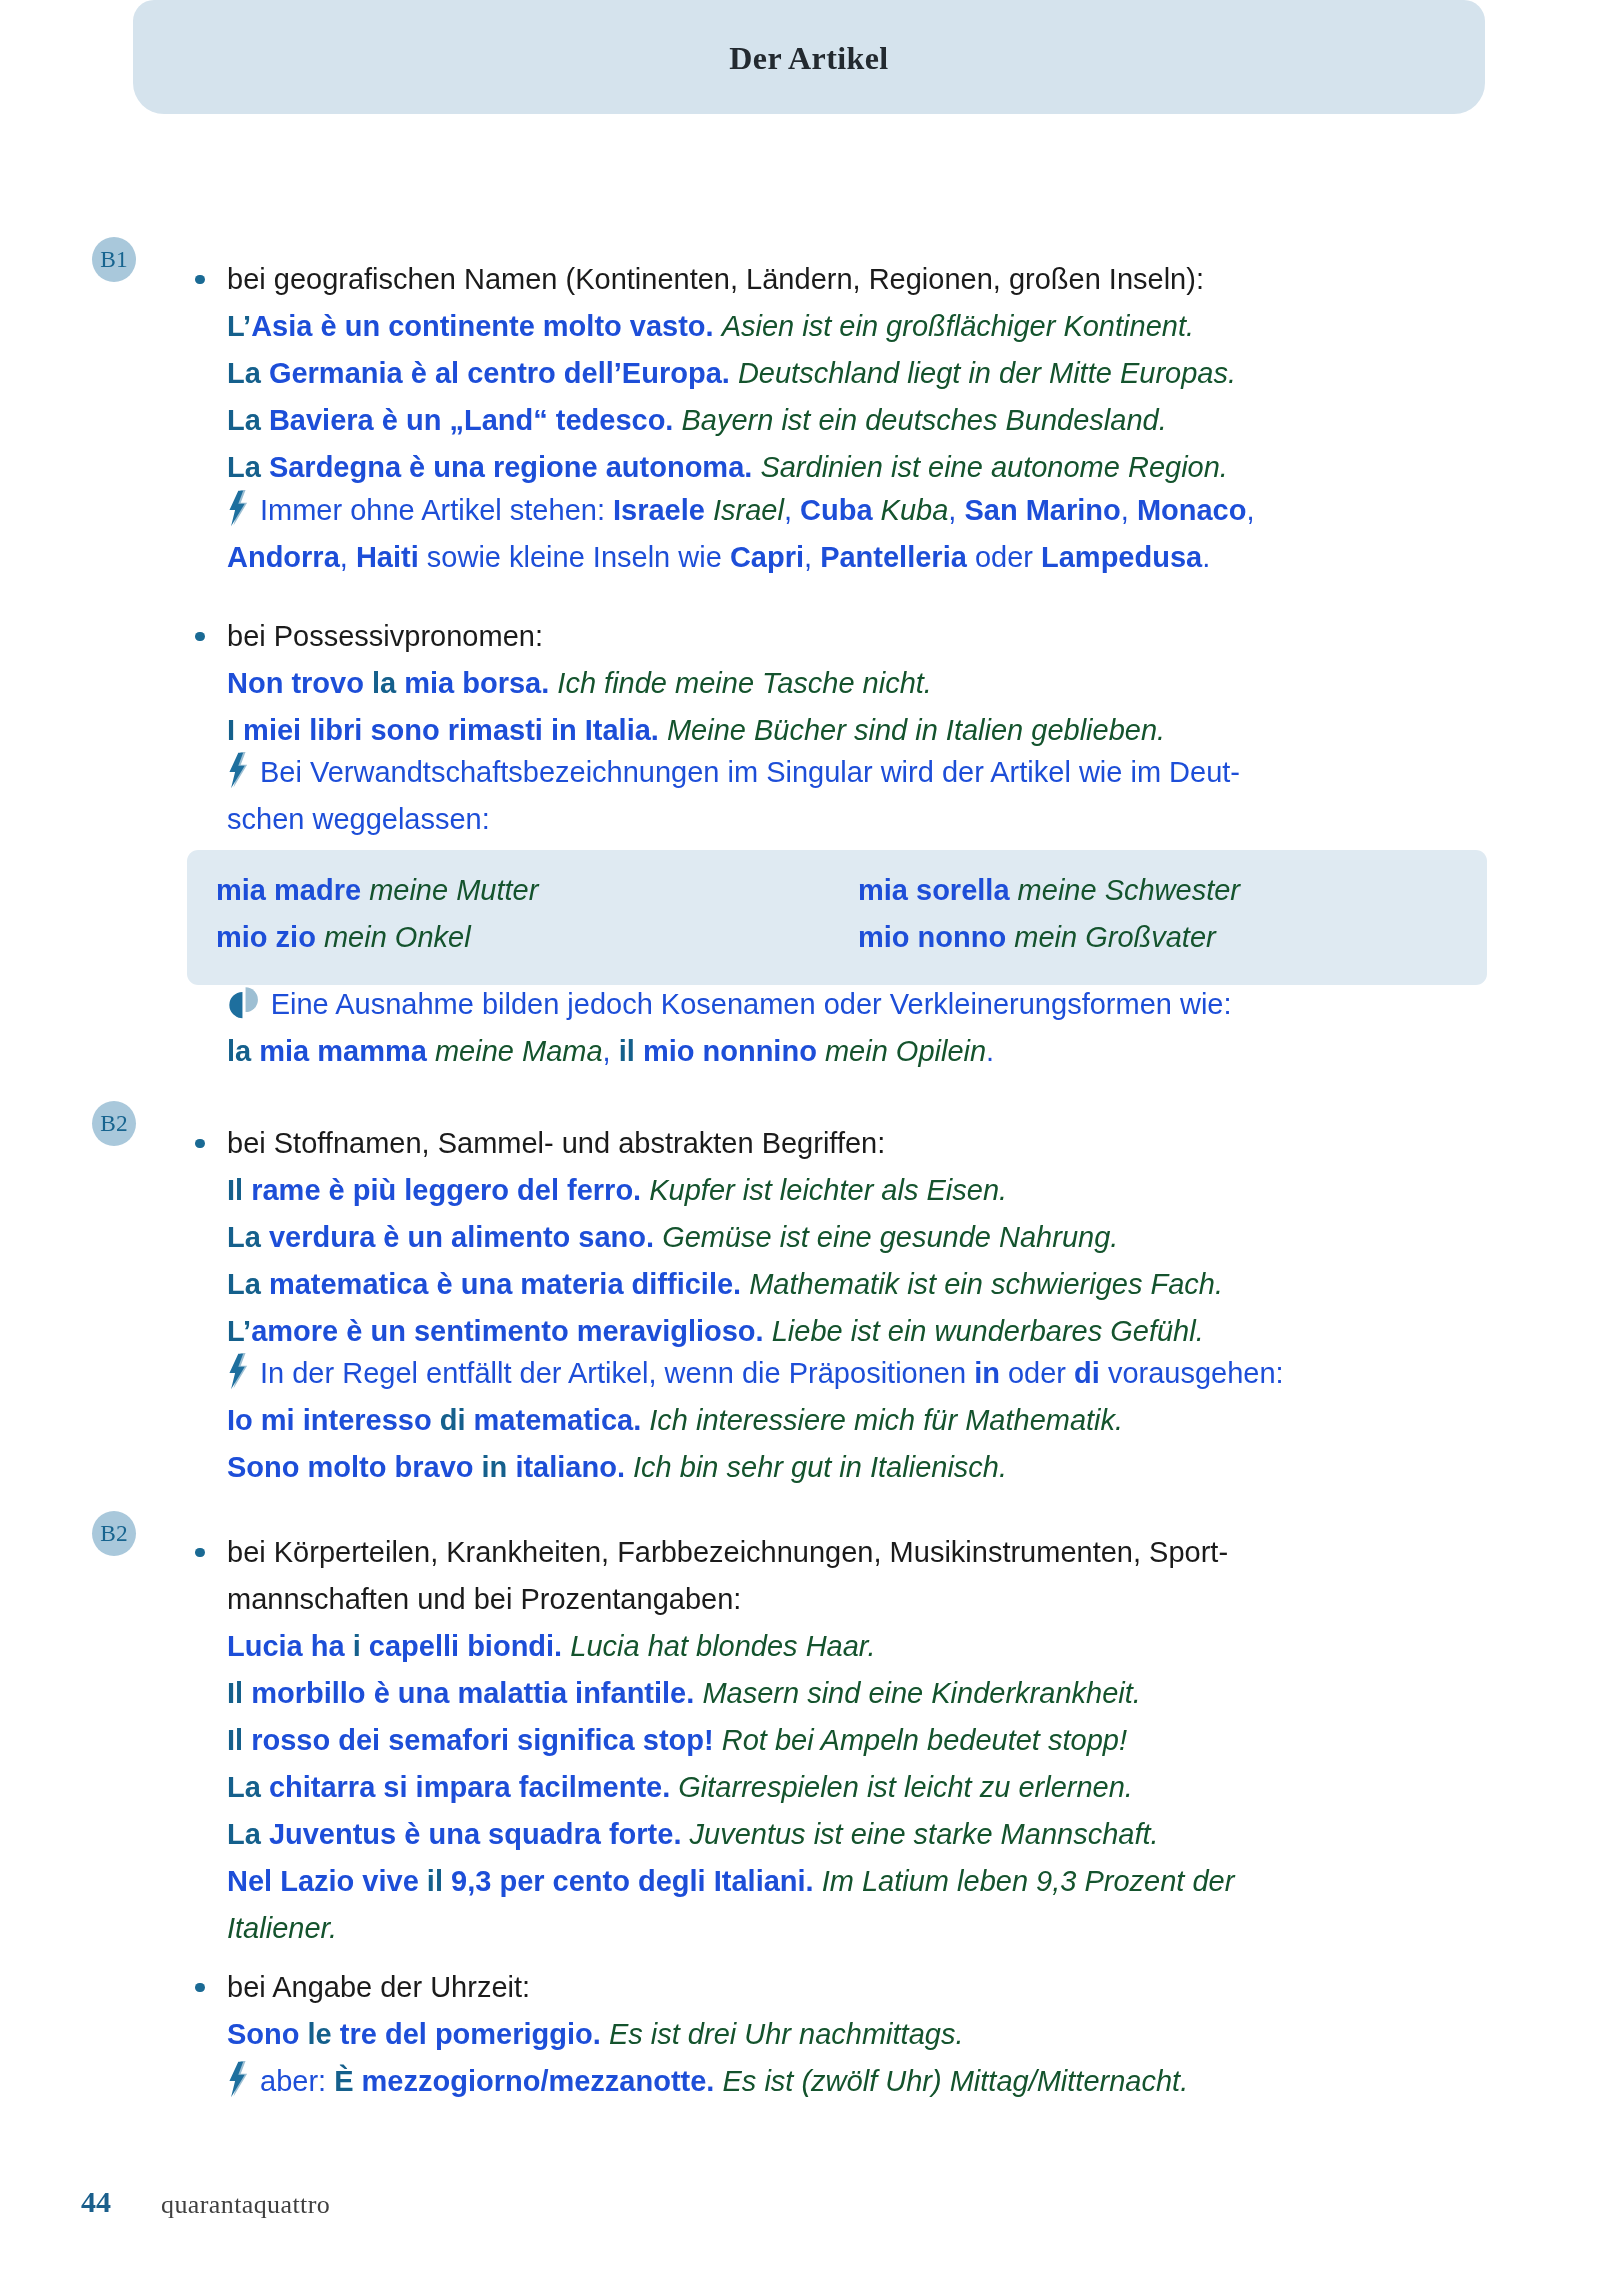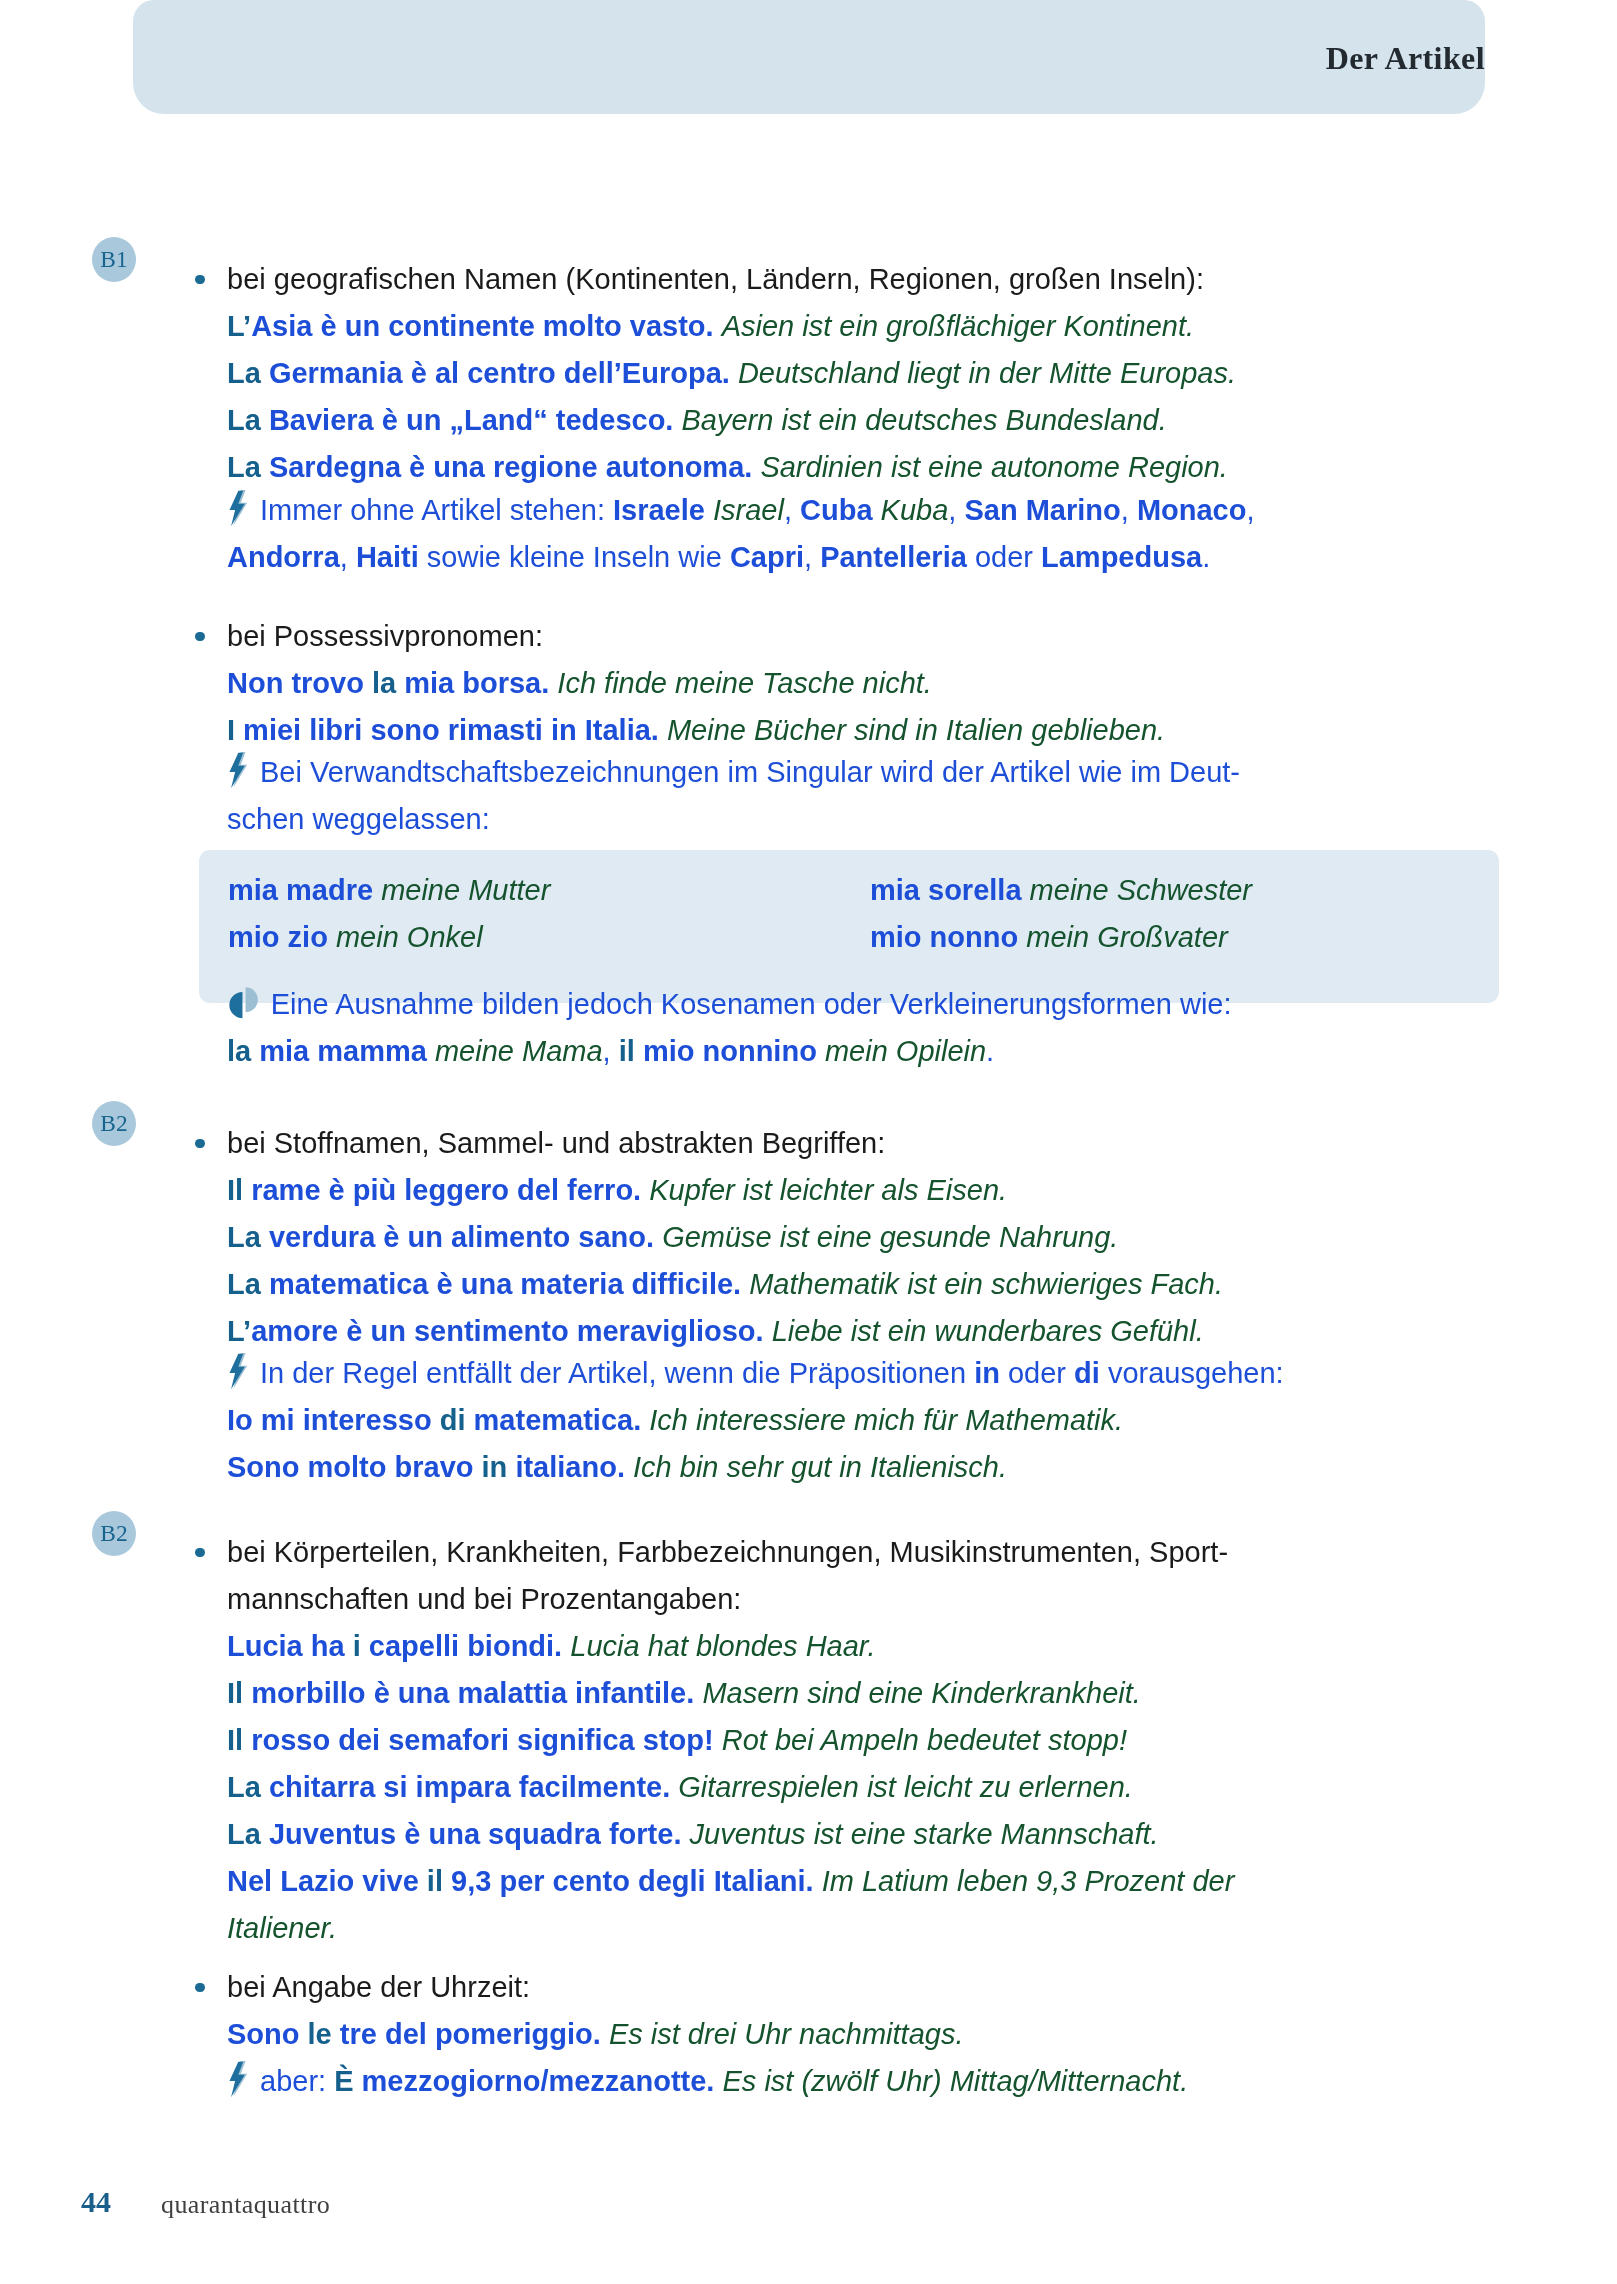--- a/index.html
+++ b/index.html
@@ -8,21 +8,21 @@
     position:relative; width:1618px; height:2284px; background:#ffffff;
     font-family:"Liberation Sans", sans-serif; font-size:29px; color:#1b1b1b;
     overflow:hidden;
   }
   .header-band {
     position:absolute; left:133px; top:0; width:1352px; height:114px;
     background:#d5e3ed; border-radius:21px 21px 31px 31px;
   }
   .header-title {
     position:absolute; left:0; right:0; top:50%; transform:translateY(-46%);
-    text-align:right; font-family:"Liberation Serif", serif;
+    text-align:center; font-family:"Liberation Serif", serif;
     font-size:32px; font-weight:600; color:#232a30; letter-spacing:0.4px;
   }
   .badge {
     position:absolute; left:92px; width:44px; height:45px;
     background:#a9c8db; border-radius:50%;
     display:flex; align-items:center; justify-content:center;
     font-family:"Liberation Serif", serif; font-weight:normal;
     font-size:23.4px; color:#17648f;
   }
   .block { position:absolute; left:227px; }
@@ -32,21 +32,21 @@
     position:absolute; left:-32px; top:18.5px; width:9.7px; height:9.7px;
     border-radius:50%; background:#1a6a94;
   }
   .seg-i { color:#1d4ed8;font-weight:bold; }
   .seg-b { color:#15608c; font-weight:bold; }
   .seg-g { color:#14532d; font-style:italic; }
   .seg-t { color:#1d4ed8; }
   .icon-lightning { display:inline-block; width:21px; height:37px; margin-right:12px; vertical-align:-7.3px; }
   .icon-halfcircle { display:inline-block; width:34px; height:35px; margin-right:9.7px; vertical-align:-7.3px; }
   .vocab-box {
-    position:absolute; left:199px; top:850px; width:1300px; height:153px;
+    position:absolute; left:187px; top:850px; width:1300px; height:135px;
     background:#dfeaf2; border-radius:11.3px;
   }
   .vocab-col { position:absolute; top:17px; }
   .vocab-col.col1 { left:29px; }
   .vocab-col.col2 { left:671px; }
   .footer-number {
     position:absolute; left:81px; top:2185px;
     font-family:"Liberation Serif", serif; font-weight:bold;
     font-size:30px; color:#1a5f8c;
   }

